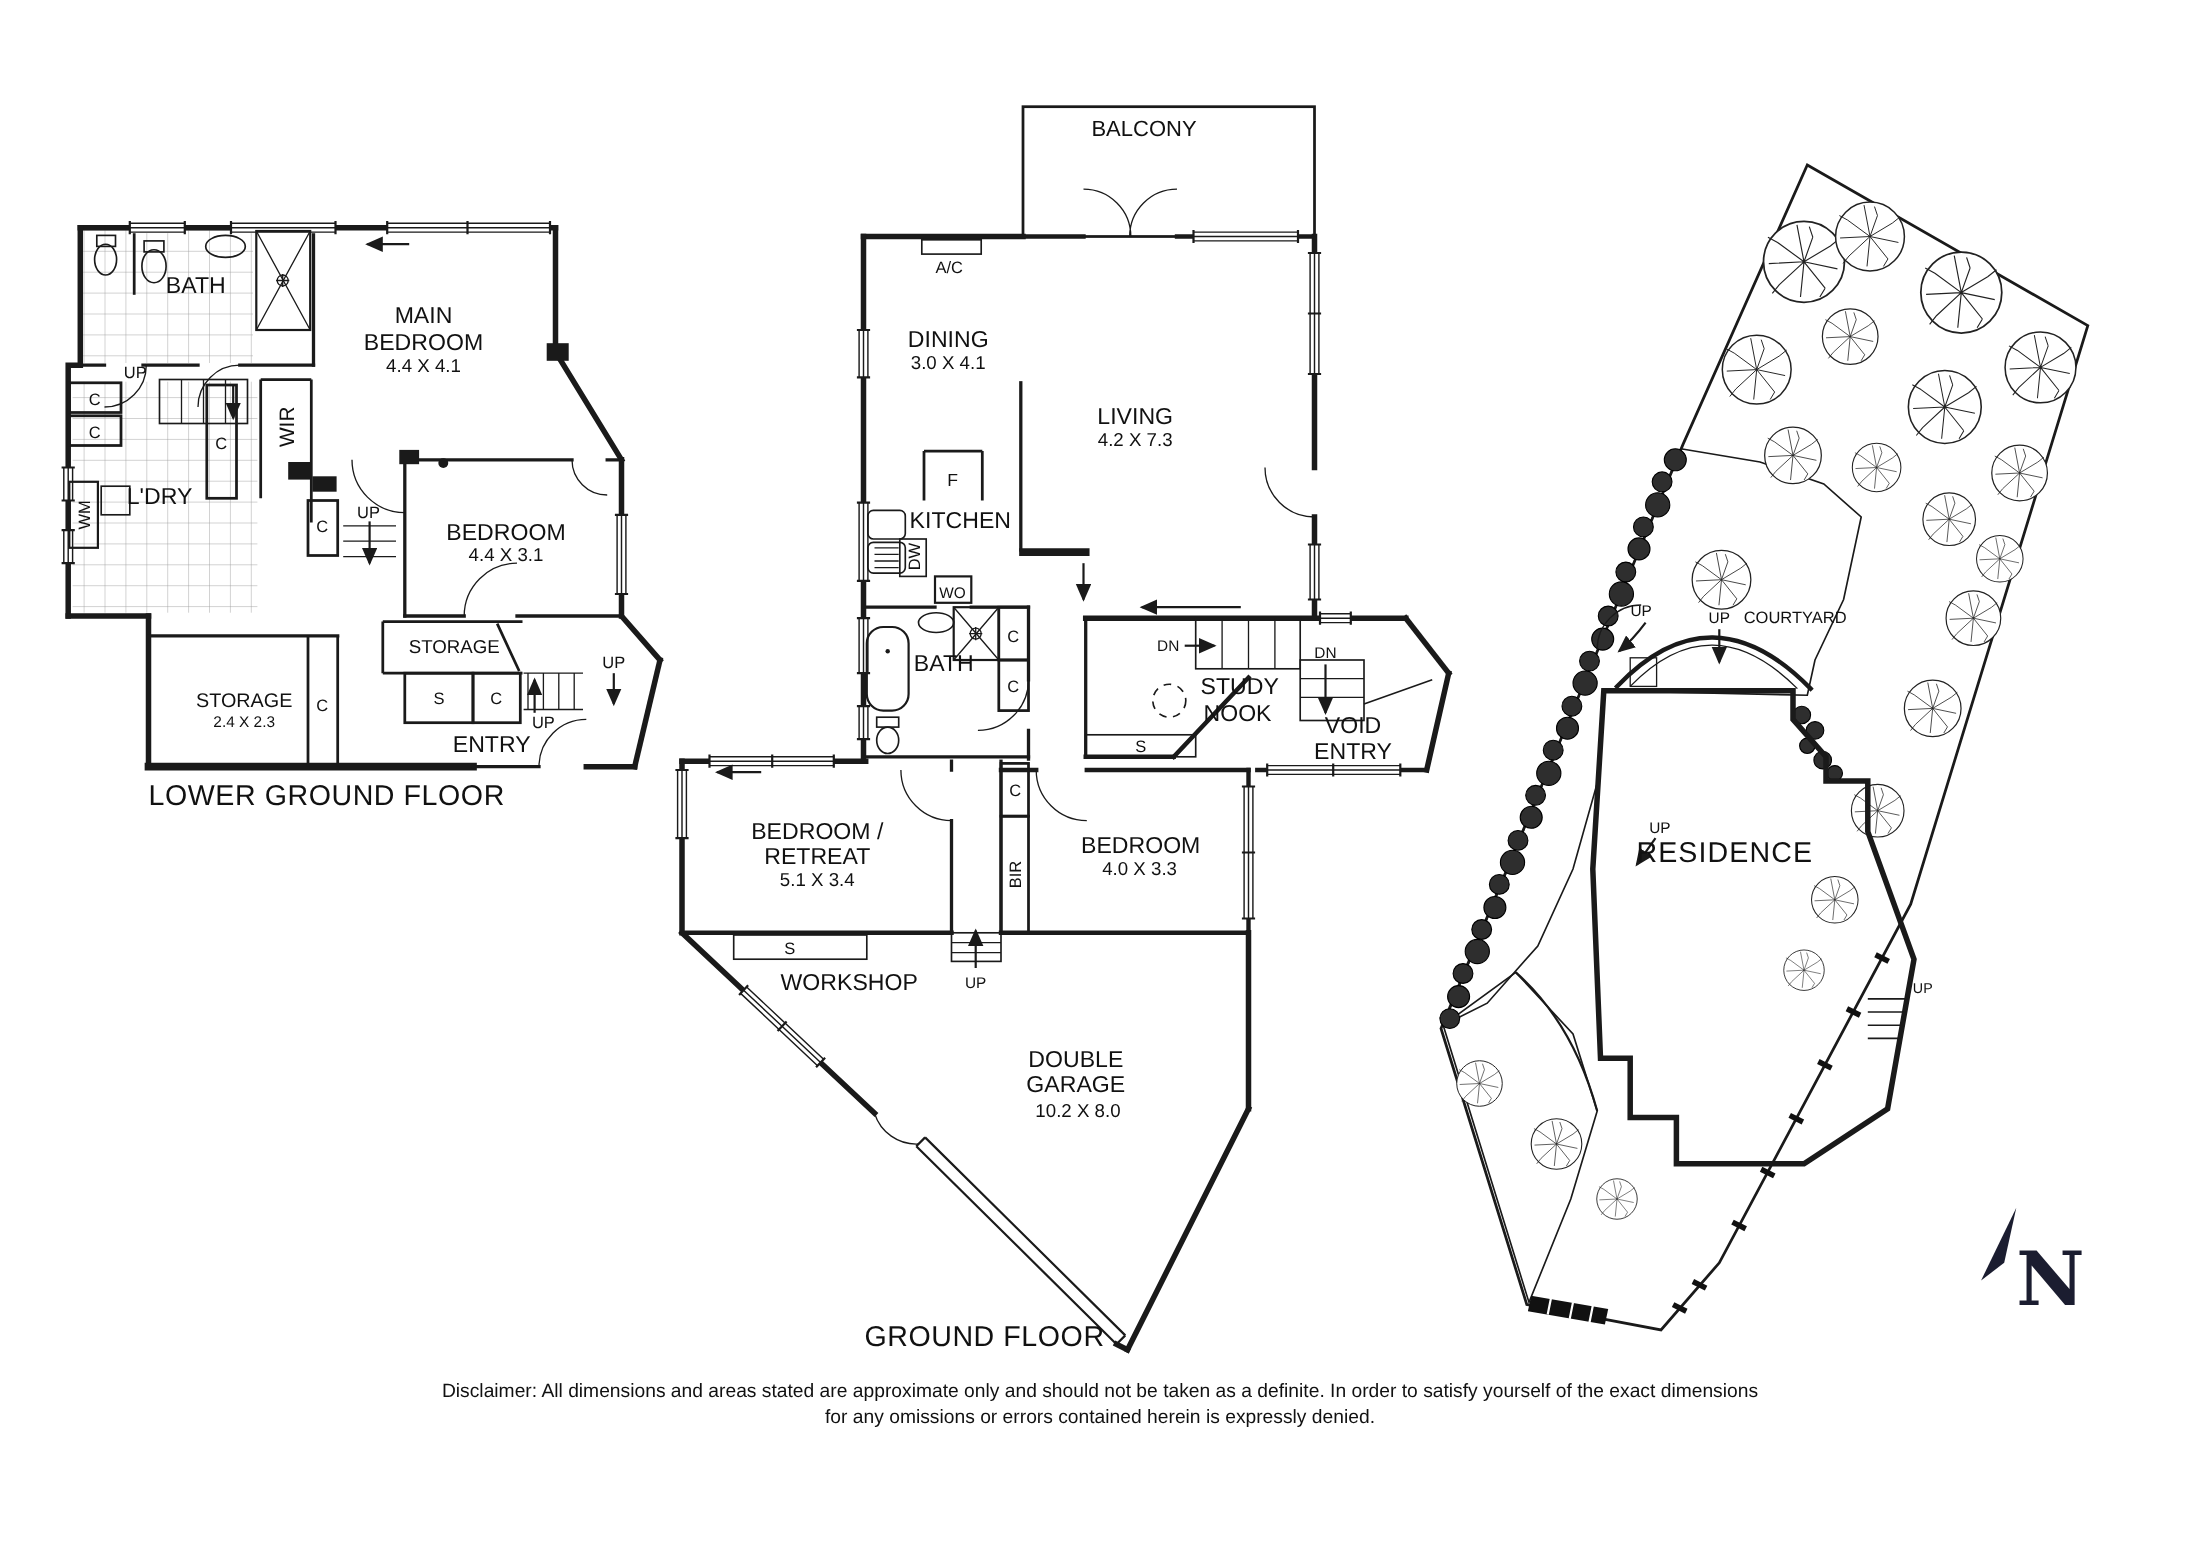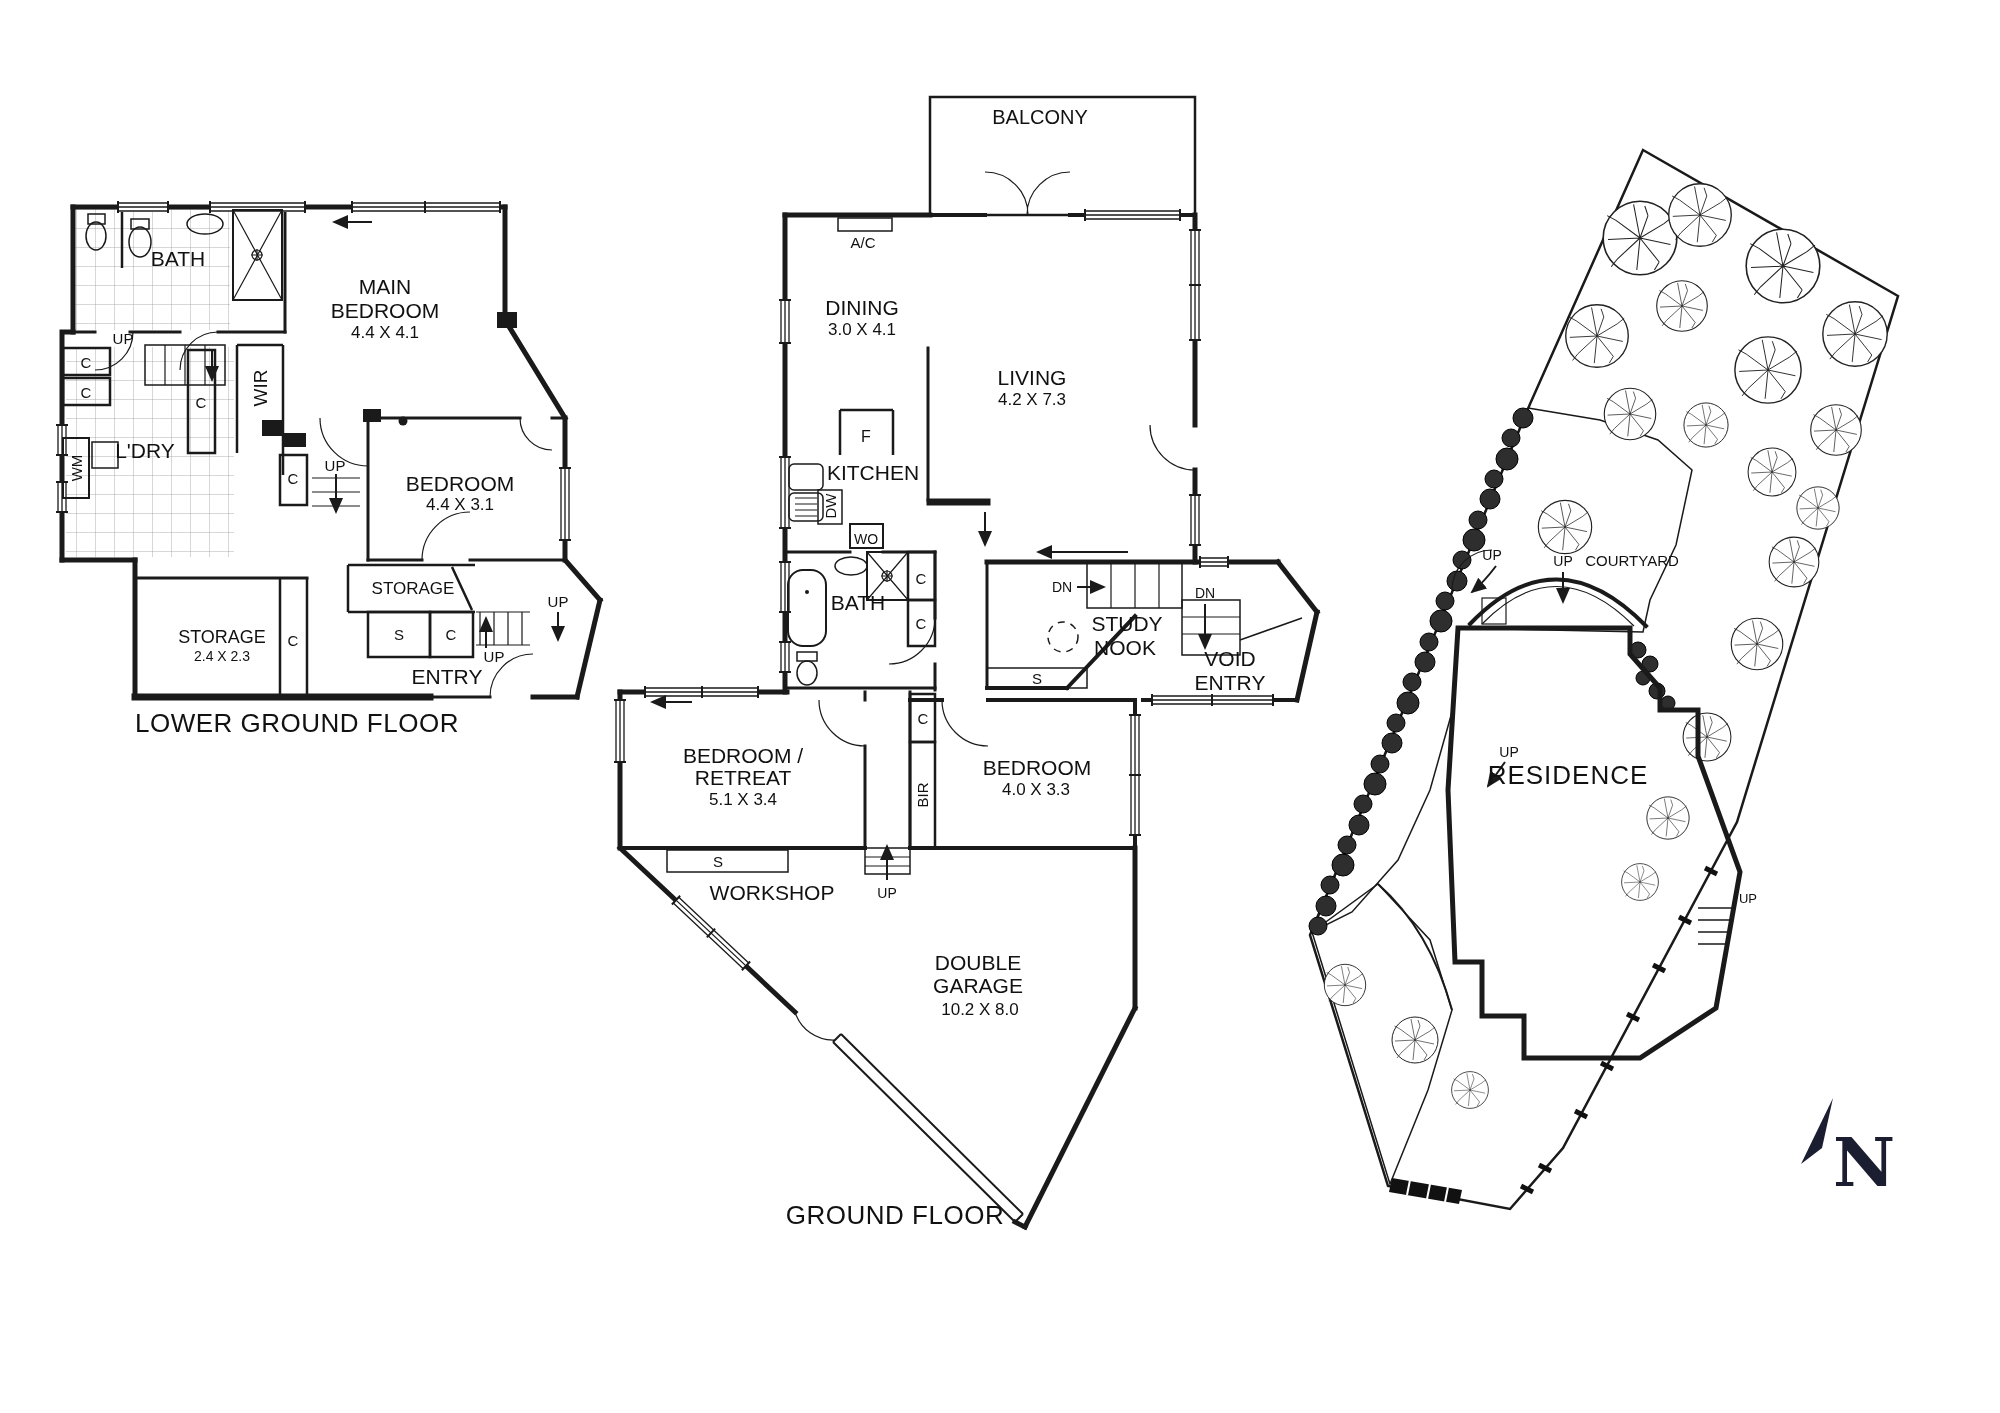--- a/index.html
+++ b/index.html
@@ -527,13 +527,15 @@
     </g>
   </g>
 
   <g>
     <polygon points="1833,1098 1801,1164 1822,1148" fill="#1b1d30"></polygon>
     <text class="north" x="1864" y="1186">N</text>
   </g>
 </svg>
 
 <div class="disclaimer">
+  <div>Disclaimer: All dimensions and areas stated are approximate only and should not be taken as a definite. In order to satisfy yourself of the exact dimensions</div>
+  <div>for any omissions or errors contained herein is expressly denied.</div>
 </div>
 
 </body></html>

